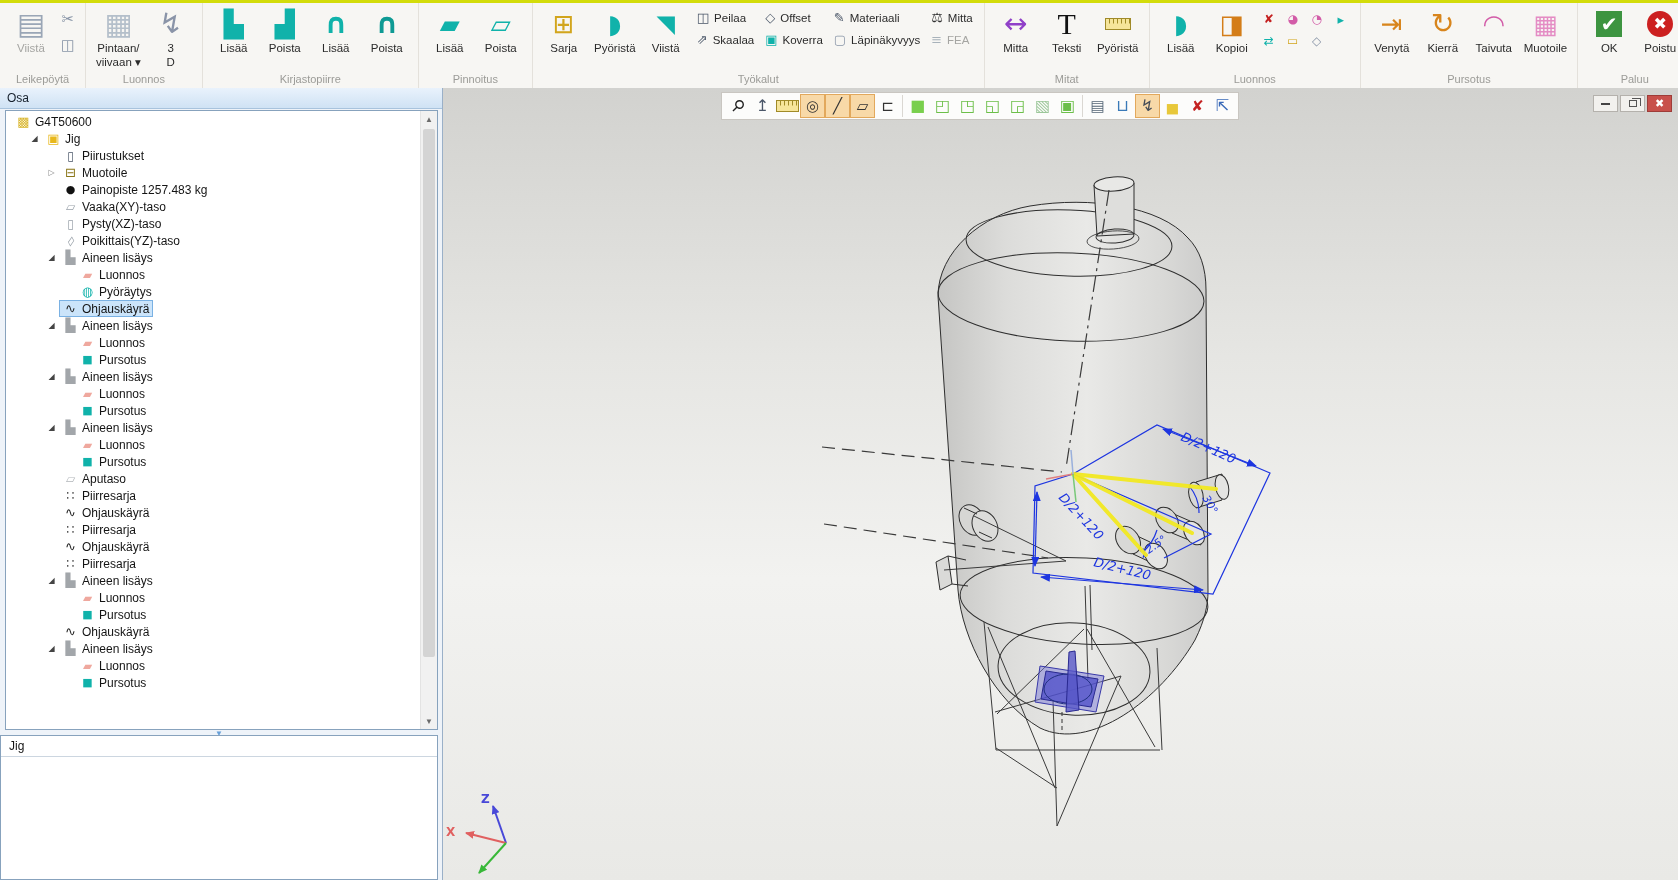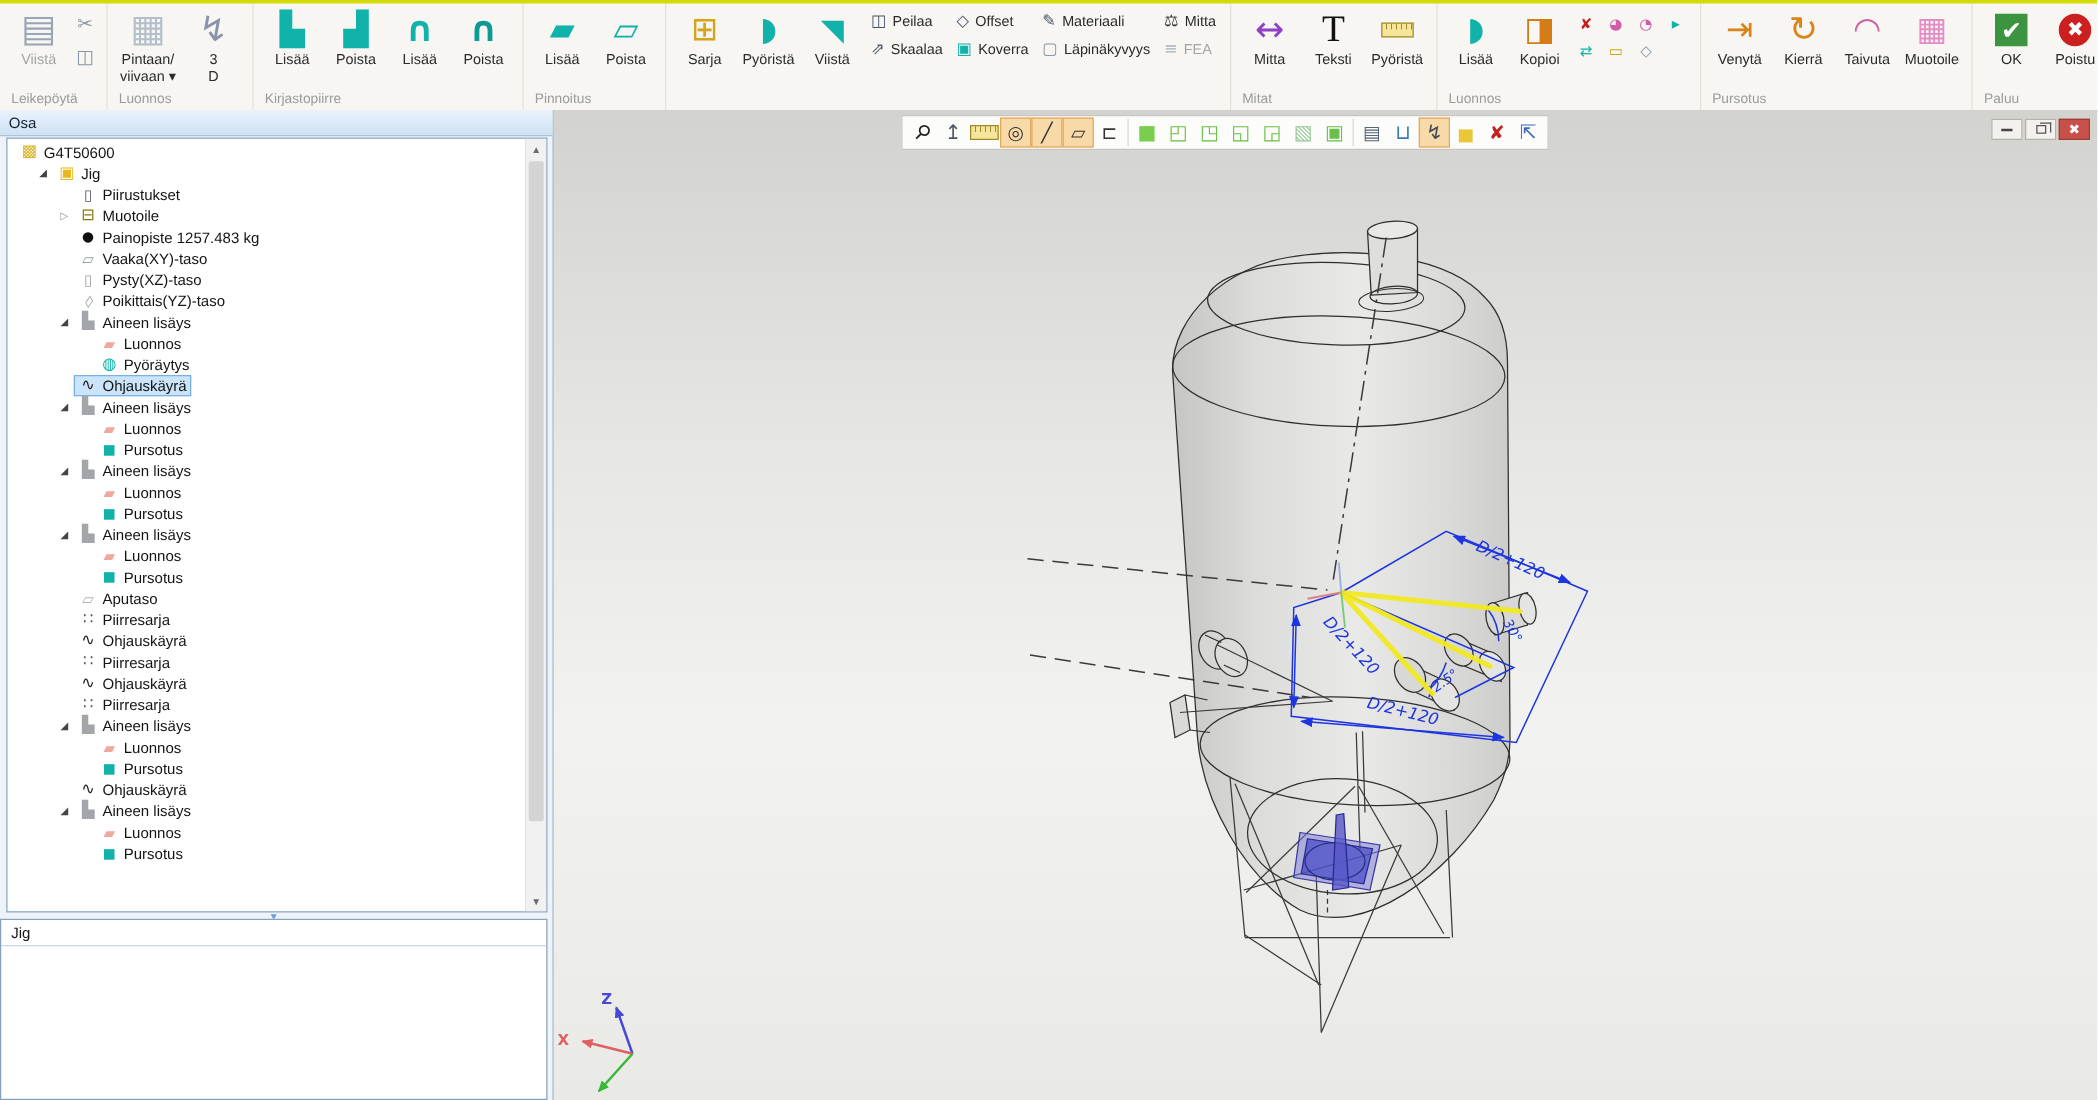--- a/index.html
+++ b/index.html
@@ -7,21 +7,21 @@
        font-family:"Liberation Sans",sans-serif;background:#fff;color:#222;
        -webkit-font-smoothing:antialiased;}
   
   .top-stripe{position:absolute;top:0;left:0;width:100%;height:3px;background:#d3dc0a;}
   
   .ribbon{position:absolute;top:3px;left:0;width:100%;height:85px;background:#f7f6f3;
           border-bottom:1px solid #cfccc6;display:flex;align-items:stretch;}
   .rgroup{display:flex;flex-direction:column;padding:1px 7px 0;}
   .rgroup{border-right:1px solid #e4e1db;}
   .rgroup-items{flex:1;display:flex;align-items:flex-start;gap:3px;}
-  .rgroup-label{text-align:left;color:#9b9b97;font-size:11px;padding:1px 2px 3px;white-space:nowrap;}
+  .rgroup-label{text-align:center;color:#9b9b97;font-size:11px;padding:1px 2px 3px;white-space:nowrap;}
   .rbig{display:flex;flex-direction:column;align-items:center;min-width:42px;padding:2px 3px 0;cursor:default;}
   .rbig .ricon{height:36px;display:flex;align-items:center;justify-content:center;}
   .rbig .rlabel{font-size:11.5px;color:#2b2b2b;text-align:center;line-height:1.2;white-space:nowrap;}
   .rbig.disabled .rlabel{color:#a5a5a2;}
   .rcol{display:flex;flex-direction:column;gap:8px;padding-top:6px;}
   .sbtn{width:20px;height:18px;display:flex;align-items:center;justify-content:center;}
   .rstack{display:flex;flex-direction:column;gap:9px;padding-top:7px;margin:0 4px;}
   .rsmall{display:flex;align-items:center;gap:5px;font-size:11.5px;color:#2b2b2b;white-space:nowrap;}
   .rsmall.disabled span:last-child{color:#a5a5a2;}
   .rgrid{display:grid;grid-template-columns:repeat(4,22px);grid-auto-rows:20px;gap:2px;padding-top:6px;}
@@ -241,20 +241,21 @@
           <div class="rsmall">
             <span class="glyph" style="color: rgb(51, 51, 51); font-size: 13px;">⚖</span>
             <span>Mitta</span>
           </div>
           <div class="rsmall disabled">
             <span class="glyph" style="color: rgb(168, 178, 186); font-size: 13px;">≡</span>
             <span>FEA</span>
           </div>
         </div>
       </div>
+      <div class="rgroup-label">Työkalut</div>
     </div>
     <div class="rgroup">
       <div class="rgroup-items">
         <div class="rbig">
           <div class="ricon">
             <span class="glyph" style="color: rgb(144, 64, 200); font-size: 28px;">↔</span>
           </div>
           <div class="rlabel">
             <div>Mitta</div>
           </div>

